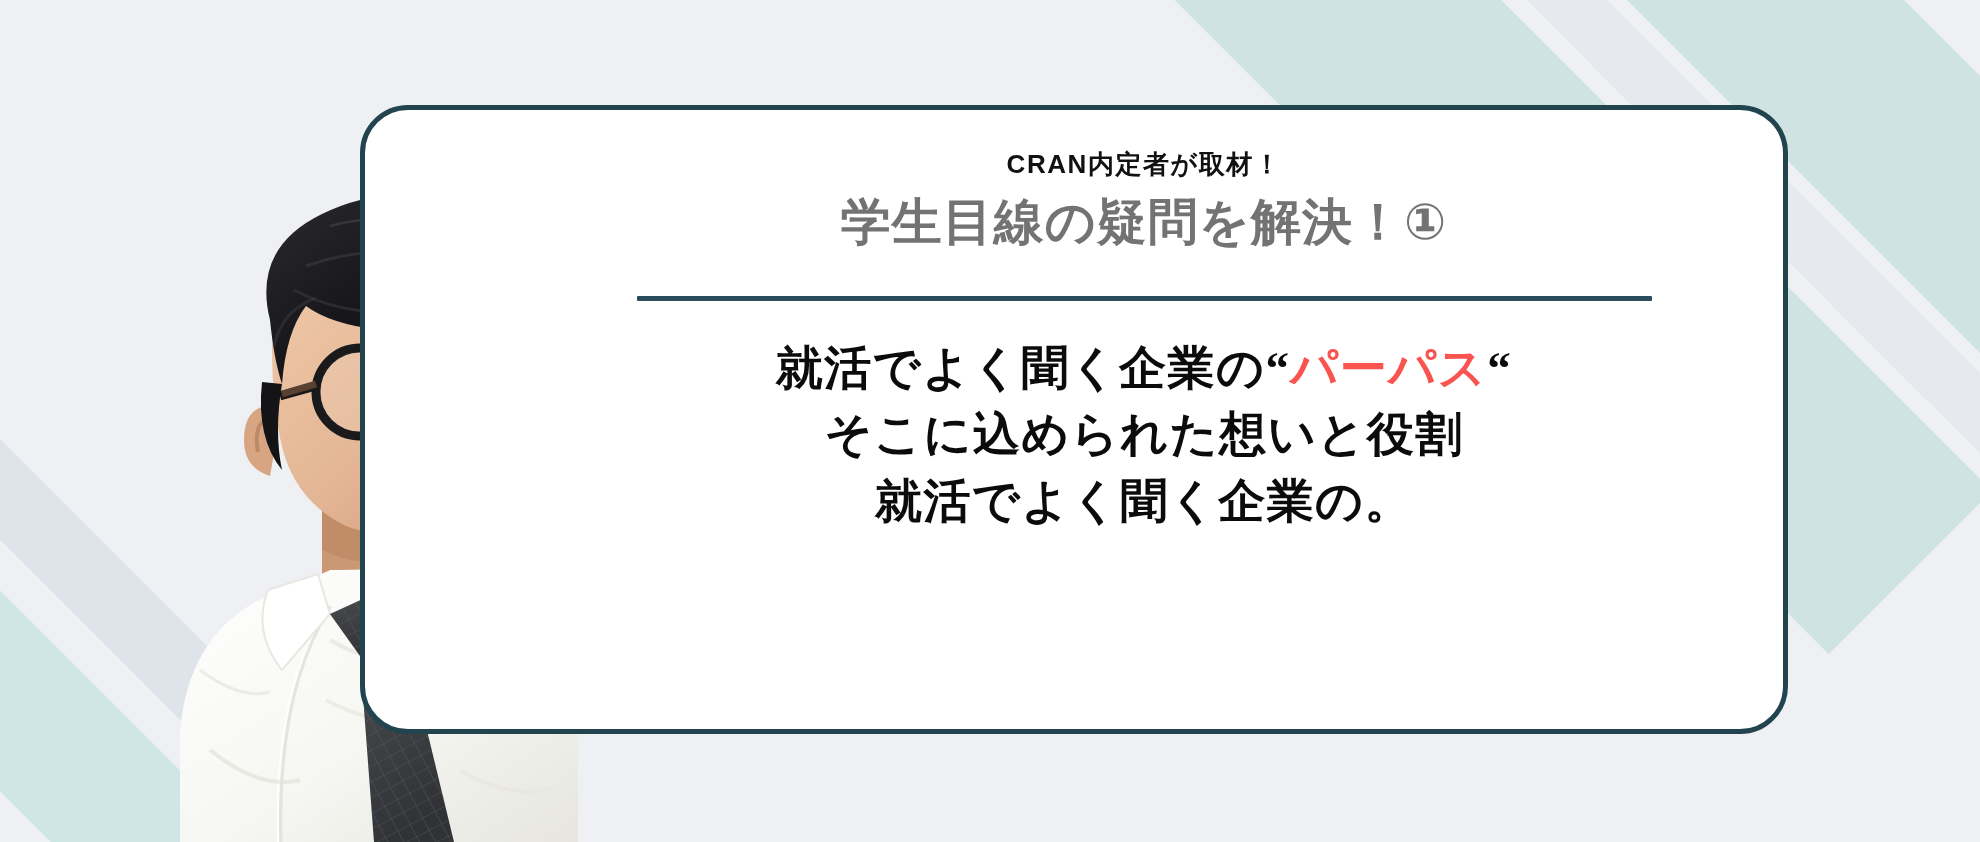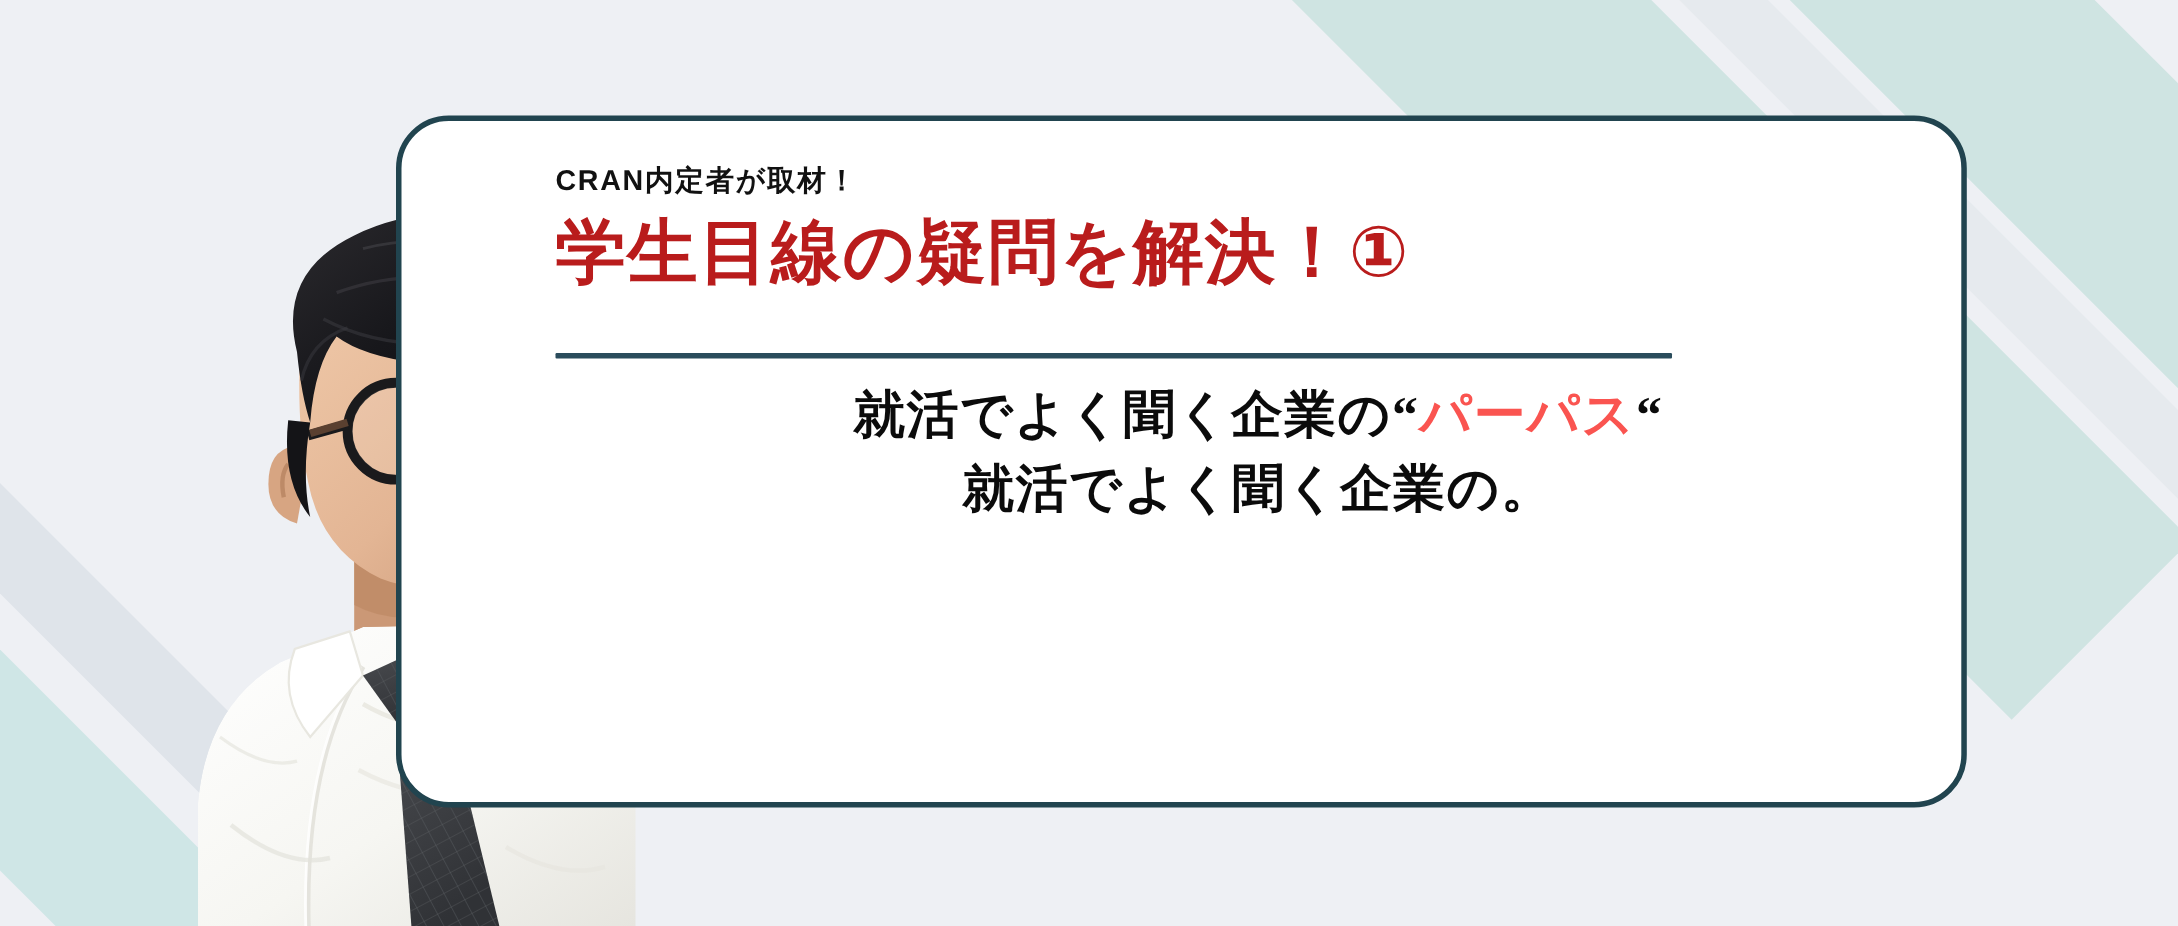--- a/index.html
+++ b/index.html
@@ -51,52 +51,53 @@
     border: 5px solid #21444f;
     border-radius: 48px;
   }
 
   .card-inner {
     position: absolute;
     inset: 0;
     padding-left: 140px;
     display: flex;
     flex-direction: column;
+    align-items: center;
     justify-content: flex-start;
   }
 
   .eyebrow {
     margin-top: 37px;
     font-size: 26px;
     font-weight: 700;
     letter-spacing: 0.06em;
     color: #111111;
     white-space: nowrap;
   }
 
   .headline {
     margin-top: 12px;
-    font-size: 64px;
+    font-size: 50px;
     font-weight: 900;
     letter-spacing: 0.02em;
-    color: #b91c1c;
+    color: #737373;
     white-space: nowrap;
     line-height: 1.12;
   }
 
   .rule {
     margin-top: 12px;
     width: 1015px;
     height: 5px;
     background: #2a4c5c;
     border-radius: 1px;
   }
 
   .subcopy {
-    margin-top: 18px;
+    margin-top: 34px;
     text-align: center;
     font-size: 47px;
     font-weight: 900;
     color: #0b0b0b;
     line-height: 1.42;
     letter-spacing: 0.03em;
     white-space: nowrap;
   }
   .subcopy .line { display: block; }
   .accent { color: #fa5450; }
@@ -241,19 +242,20 @@
     <div class="card-inner">
 
       <div class="eyebrow">CRAN内定者が取材！</div>
 
       <h1 class="headline">学生目線の疑問を解決！①</h1>
 
       <div class="rule" style="background: rgb(42, 76, 92);"></div>
 
       <div class="subcopy">
         <span class="line"><span>就活でよく聞く企業の</span><span class="qmark">“</span><span class="accent" style="color: rgb(250, 84, 80);">パーパス</span><span class="qmark">“</span></span>
+        <span class="line">そこに込められた想いと役割</span>
         <span class="line">就活でよく聞く企業の。</span>
       </div>
 
     </div>
   </div>
 
 </div>
 
 </body></html>

